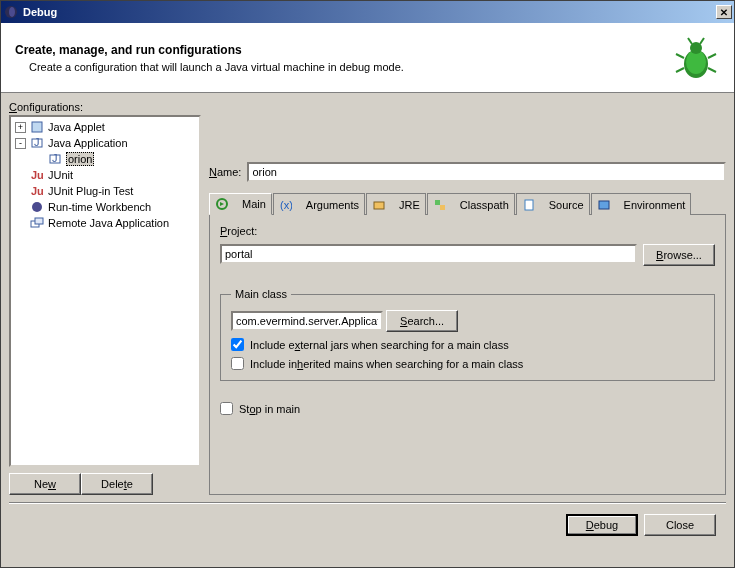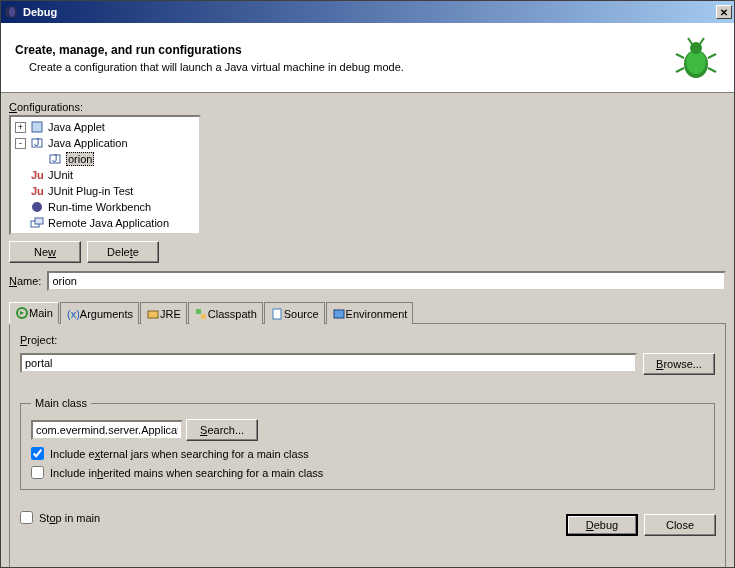--- a/index.html
+++ b/index.html
@@ -9,39 +9,39 @@
 .titlebar .icon { width: 16px; height: 16px; margin-right: 4px; display: flex; align-items: center; justify-content: center; }
 .titlebar .title { flex: 1; }
 .titlebar .close { width: 16px; height: 14px; background: #d4d0c8; border: 1px solid; border-color: #fff #404040 #404040 #fff; color: black; font-family: Marlett, Arial; font-size: 10px; display: flex; align-items: center; justify-content: center; font-weight: bold; cursor: pointer; }
 
 .header { background: #fff; padding: 10px 14px; border-bottom: 1px solid #808080; display: flex; align-items: center; min-height: 70px; }
 .header-text { flex: 1; }
 .header .h1 { font-weight: bold; font-size: 12px; margin-bottom: 4px; }
 .header .h2 { margin-left: 14px; }
 .header .bug { width: 48px; height: 48px; }
 
-.body { display: flex; padding: 8px; gap: 8px; height: 410px; flex-direction: column; }
+.body { display: flex; padding: 8px; gap: 8px; height: 410px; }
 
 .leftcol { width: 192px; display: flex; flex-direction: column; }
 .leftcol .lbl { margin-bottom: 2px; }
 .tree { flex: 1; background: #fff; border: 2px inset #d4d0c8; padding: 2px; overflow: auto; }
 .tree-item { display: flex; align-items: center; height: 16px; padding-left: 2px; white-space: nowrap; cursor: pointer; }
 .tree-item.indent2 { padding-left: 34px; }
 .tree-item .expander { width: 11px; height: 11px; border: 1px solid #808080; display: inline-flex; align-items: center; justify-content: center; font-size: 9px; line-height: 1; margin-right: 3px; background: #fff; }
 .tree-item .noexp { width: 14px; display: inline-block; }
 .tree-item .ticon { width: 16px; height: 16px; margin-right: 3px; display: inline-flex; align-items: center; justify-content: center; }
 .tree-item.selected span.label { background: #d4d0c8; border: 1px dotted #000; padding: 0 1px; }
-.left-btns { display: flex; gap: 6px; margin-top: 6px; }
+.left-btns { display: flex; margin-top: 6px; }
 
 .rightcol { flex: 1; display: flex; flex-direction: column; justify-content: flex-end; }
 .name-row { display: flex; align-items: center; gap: 6px; margin-bottom: 10px; }
 .name-row input { flex: 1; }
 
 .tabrow { display: flex; border-bottom: 1px solid #808080; }
-.tab { padding: 3px 5px; border: 1px solid #808080; border-bottom: none; background: #d4d0c8; margin-right: 1px; display: flex; align-items: center; gap: 0; cursor: pointer; position: relative; top: 1px; }
+.tab { padding: 3px 5px; border: 1px solid #808080; border-bottom: none; background: #d4d0c8; margin-right: 1px; display: flex; align-items: center; gap: 13px; cursor: pointer; position: relative; top: 1px; }
 .tab.active { background: #d4d0c8; border-top: 1px solid #fff; border-left: 1px solid #fff; border-bottom: 1px solid #d4d0c8; }
 .tab .ticon { width: 14px; height: 14px; display: inline-flex; align-items: center; justify-content: center; }
 
 .tabbody { border: 1px solid #808080; border-top: none; padding: 10px; height: 280px; background: #d4d0c8; }
 .formrow { margin-bottom: 8px; }
 .formrow label { display: block; margin-bottom: 2px; }
 .formrow .inline { display: flex; gap: 6px; margin-top: 7px; }
 .formrow input[type=text] { flex: 1; }
 
 fieldset { border: 1px solid #808080; padding: 10px; margin-top: 22px; }

